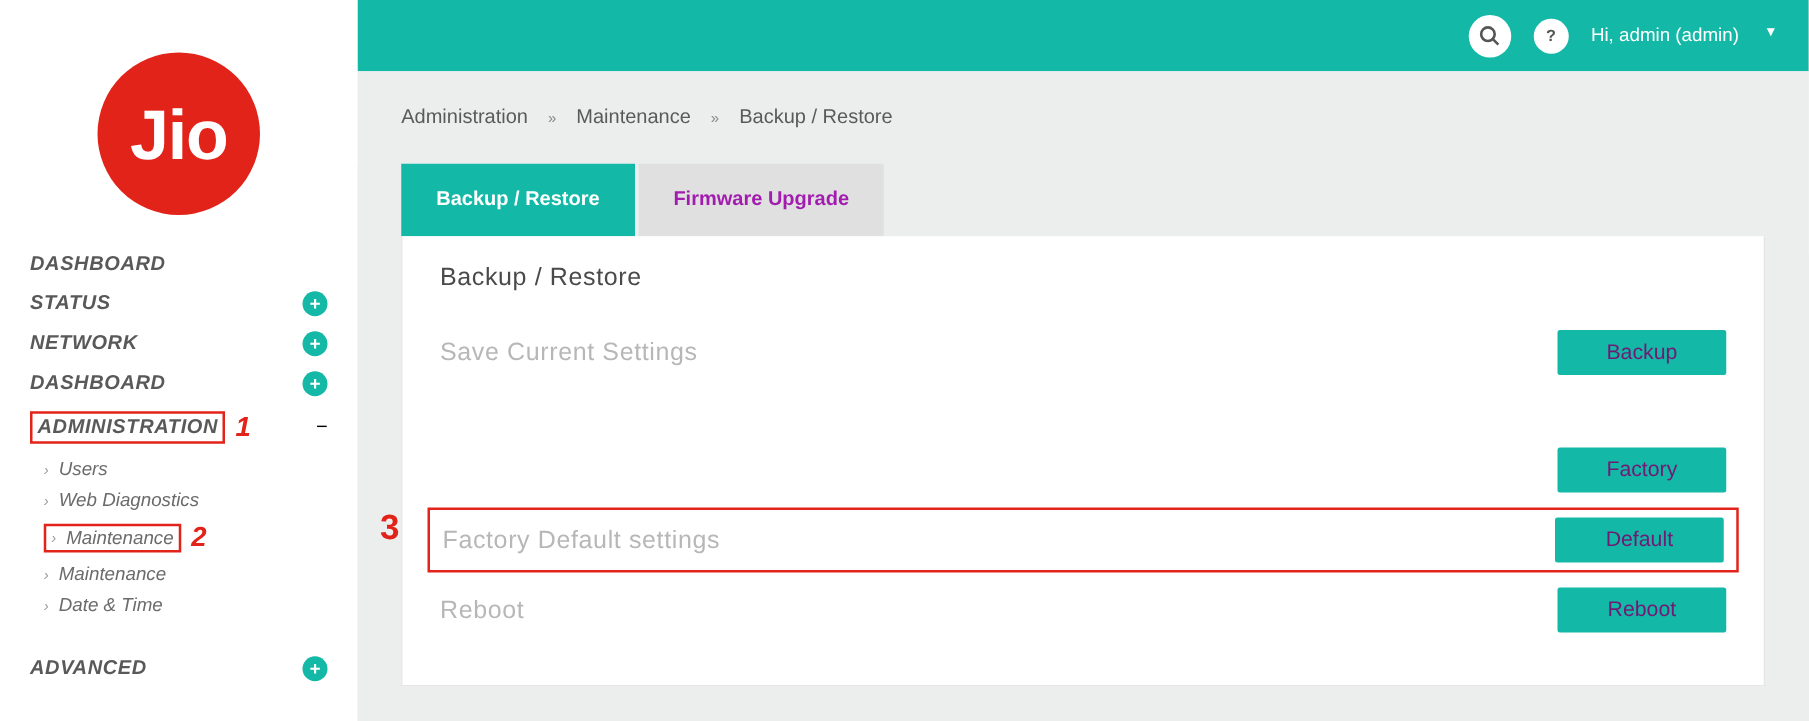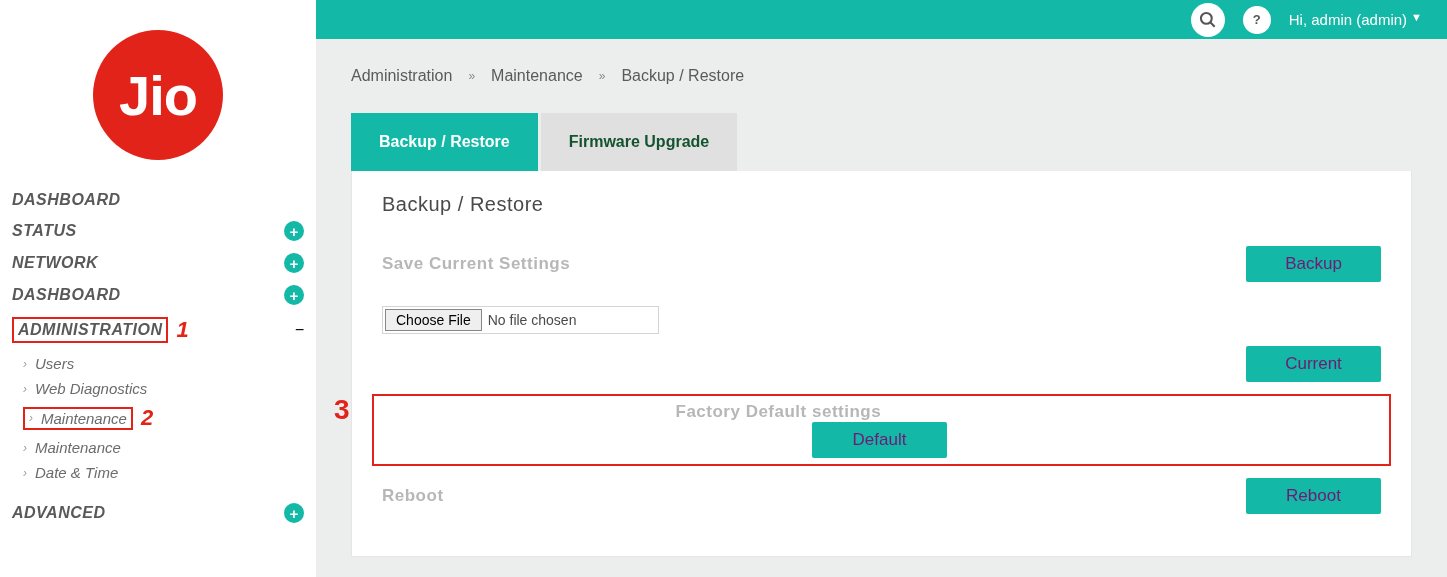--- a/index.html
+++ b/index.html
@@ -1,53 +1,53 @@
 <!DOCTYPE html>
 <html><head>
 <meta charset="utf-8">
 <style>
 * { margin: 0; padding: 0; box-sizing: border-box; font-family: 'Segoe UI', Arial, sans-serif; }
 body { background: #fff; display: flex; width: 1447px; height: 577px; }
-.sidebar { width: 316px; background: #fff; padding: 0; position: relative; }
+.sidebar { width: 286px; background: #fff; padding: 12px; position: relative; }
 .logo-wrap { display: flex; justify-content: center; padding: 30px 0 25px 0; }
 .logo { width: 130px; height: 130px; border-radius: 50%; background: #e2231a; display: flex; align-items: center; justify-content: center; color: #fff; font-size: 56px; font-weight: 700; letter-spacing: -1px; }
 .nav { padding: 0 8px; font-style: italic; }
 .nav-item { display: flex; align-items: center; justify-content: space-between; padding: 6px 4px; color: #595959; font-size: 16px; font-weight: 600; letter-spacing: 0.5px; cursor: pointer; }
 .nav-item:first-child { font-weight: 600; }
 .nav-item .expander { width: 20px; height: 20px; border-radius: 50%; background: #14b8a6; display: flex; align-items: center; justify-content: center; color: #fff; font-size: 15px; font-weight: 700; line-height: 1; }
 .subnav { padding: 2px 0 6px 15px; }
 .sub-item { display: flex; align-items: center; padding: 4px 0; color: #6b6b6b; font-size: 15px; cursor: pointer; }
 .sub-item .chev { color: #9b9b9b; margin-right: 8px; font-size: 12px; }
 .annot-box { border: 2.5px solid #e2231a; display: inline-block; }
 .annot-num { color: #e2231a; font-size: 22px; font-weight: 800; margin-left: 8px; }
 .admin-row { display: flex; align-items: center; justify-content: space-between; padding: 6px 4px; }
 .admin-left { display: flex; align-items: center; }
 .maint-row { display: flex; align-items: center; padding: 4px 0; }
 .main { flex: 1; display: flex; flex-direction: column; background: #eceeee; }
 .topbar { height: 57px; background: #14b8a6; display: flex; align-items: center; justify-content: flex-end; padding: 0 25px; gap: 18px; color: #fff; }
 .topbar .circle-btn { width: 34px; height: 34px; border-radius: 50%; background: #fff; display: flex; align-items: center; justify-content: center; cursor: pointer; }
-.topbar .greet { font-size: 15px; display: flex; align-items: flex-start; gap: 4px; cursor: pointer; }
+.topbar .greet { font-size: 15px; display: flex; align-items: flex-start; gap: 20px; cursor: pointer; }
 .breadcrumb { background: #eceeee; padding: 28px 35px; color: #5a5a5a; font-size: 16px; display: flex; align-items: center; gap: 16px; }
 .breadcrumb .sep { font-size: 12px; color: #8a8a8a; }
 .content { flex: 1; padding: 0 35px 20px 35px; background: #eceeee; position: relative; }
 .tabs { display: flex; gap: 3px; }
-.tab { padding: 20px 28px; font-size: 16px; font-weight: 600; cursor: pointer; background: #e0e0e0; color: #14532d; }
+.tab { padding: 20px 28px; font-size: 16px; font-weight: 600; cursor: pointer; background: #e0e0e0; color: #a21caf; }
 .tab.active { background: #14b8a6; color: #fff; }
 .panel { background: #fff; border: 1px solid #e5e5e5; border-top: none; padding: 22px 30px 30px 30px; position: relative; }
 .panel-title { font-size: 20px; color: #4a4a4a; font-weight: 500; letter-spacing: 0.5px; margin-bottom: 18px; }
 .row { display: flex; align-items: center; padding: 12px 0; min-height: 46px; }
-.row .label { color: #b7b7b7; font-size: 17px; letter-spacing: 0.5px; width: 420px; font-weight: bold; }
+.row .label { color: #b7b7b7; font-size: 20px; letter-spacing: 0.5px; width: 420px; }
 .row .mid { flex: 1; display: flex; align-items: center; }
 .row .action { }
 .btn { background: #14b8a6; color: #701a75; border: none; padding: 8px 0; width: 135px; font-size: 17px; font-weight: 500; cursor: pointer; text-align: center; border-radius: 2px; }
 .file-wrap { display: flex; align-items: center; border: 1px solid #d4d4d4; background: #fff; padding: 2px; font-size: 14px; }
 .file-btn { border: 1px solid #888; background: #efefef; padding: 2px 10px; font-size: 14px; cursor: pointer; margin-right: 6px; }
 .file-text { color: #4a4a4a; padding-right: 80px; }
 .annot3 { position: absolute; left: -48px; color: #e2231a; font-size: 28px; font-weight: 800; }
-.annot3-box { border: 2.5px solid #e2231a; padding: 6px 6px; margin: 0 -10px; flex-direction: column; }
+.annot3-box { border: 2.5px solid #e2231a; padding: 6px 6px; margin: 0 -10px; }
 .search-icon-svg { width: 20px; height: 20px; }
 .chevd { font-size: 11px; }
 </style>
 </head>
 <body>
 
 <div class="sidebar">
   <div class="logo-wrap">
     <div class="logo">
         <span>Jio</span>
@@ -99,21 +99,21 @@
       <div class="sub-item">
         <span class="chev">›</span>
         <span>Maintenance</span>
       </div>
       <div class="sub-item">
         <span class="chev">›</span>
         <span>Date &amp; Time</span>
       </div>
     </div>
 
-    <div class="nav-item" style="margin-top:6px;">
+    <div class="nav-item" style="margin-top:16px;">
       <span>ADVANCED</span>
       <span class="expander">+</span>
     </div>
   </div>
 </div>
 
 <div class="main">
   <div class="topbar">
     <div class="circle-btn">
       <svg class="search-icon-svg" viewBox="0 0 24 24" fill="none" stroke="#555" stroke-width="2.5">
@@ -147,31 +147,25 @@
     <div class="panel">
       <div class="panel-title">Backup / Restore</div>
 
       <div class="row">
         <div class="label">Save Current Settings</div>
         <div class="mid"></div>
         <div class="action"><button class="btn">Backup</button></div>
       </div>
 
       <div class="row">
-        <div class="mid">
-          <div class="file-wrap">
-            <button class="file-btn">Choose File</button>
-            <span class="file-text">No file chosen</span>
-          </div>
-        </div>
         <div class="action"></div>
       </div>
 
       <div class="row" style="justify-content:flex-end;padding-top:0;">
-        <button class="btn">Current</button>
+        <button class="btn">Factory</button>
       </div>
 
       <div style="position:relative;">
         <span class="annot3">3</span>
         <div class="row annot3-box">
           <div class="label" style="padding-left:4px;">Factory Default settings</div>
           <div class="mid"></div>
           <div class="action" style="padding-right:4px;"><button class="btn">Default</button></div>
         </div>
       </div>

